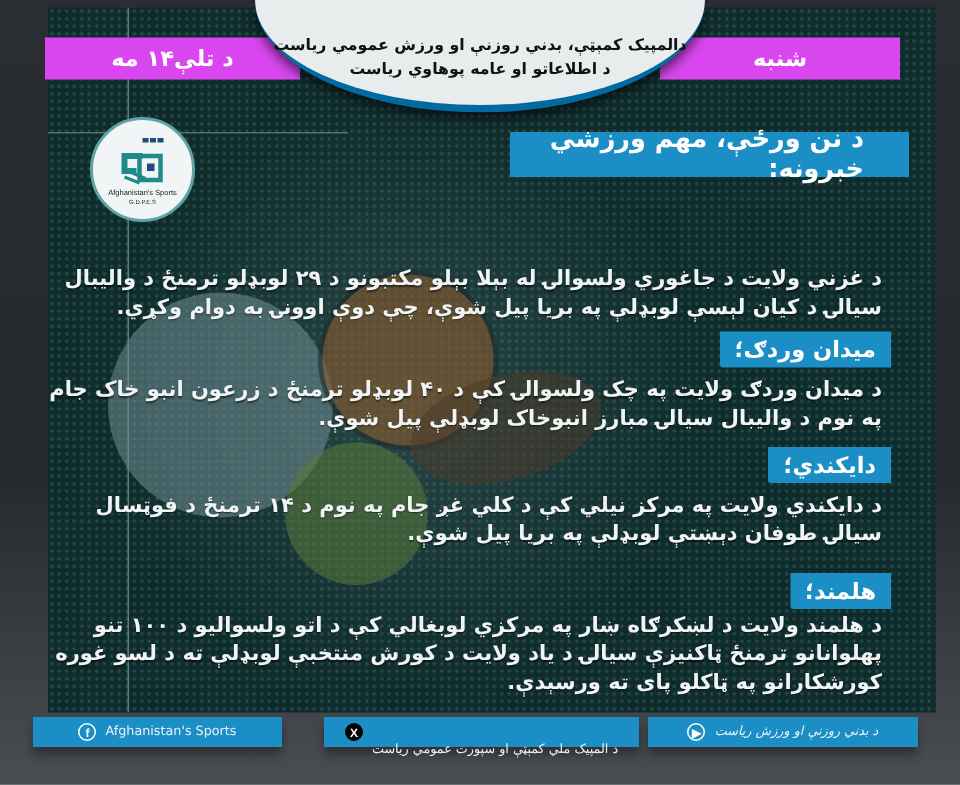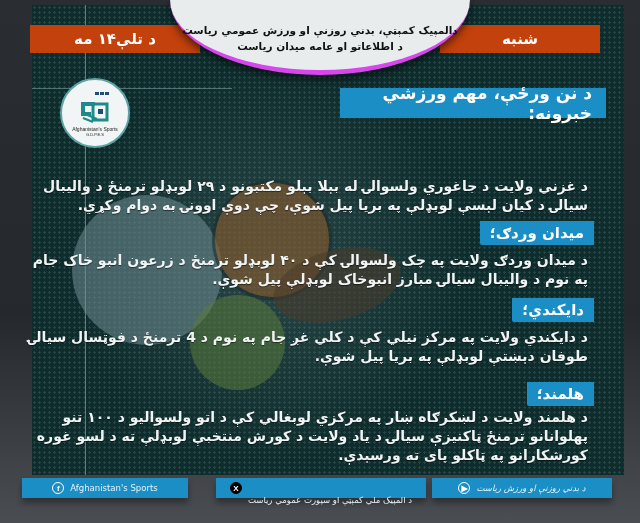--- a/index.html
+++ b/index.html
@@ -19,42 +19,42 @@
       overflow: hidden;
     }
     .vline { position: absolute; left: 53px; top: 0; width: 1px; height: 470px; background: #8fb4b3; opacity: .6; }
     .hline { position: absolute; left: 0; top: 83px; width: 200px; height: 1px; background: #8fb4b3; opacity: .5; }
     .balls .ball { position: absolute; border-radius: 50%; }
     .b1 { left: 40px; top: 190px; width: 150px; height: 150px; background: #6f8d91; opacity: .55; }
     .b2 { left: 180px; top: 175px; width: 120px; height: 120px; background: #8a5a2a; opacity: .6; border: 3px solid #1c2b2c; }
     .b3 { left: 158px; top: 290px; width: 95px; height: 95px; background: #5a7a3a; opacity: .55; }
     .b4 { left: 240px; top: 245px; width: 130px; height: 70px; background: #4b3a2a; opacity: .55; border-radius: 50% / 50%; transform: rotate(-15deg); }
 
-    .top-bar { position: absolute; top: 25px; height: 28px; background: #c2410c; color: #fff; font-weight: bold; font-size: 15px; display: flex; align-items: center; justify-content: center; }
+    .top-bar { position: absolute; top: 25px; height: 28px; background: #d946ef; color: #fff; font-weight: bold; font-size: 15px; display: flex; align-items: center; justify-content: center; }
     .tb-left { left: 30px; width: 170px; }
     .tb-right { left: 440px; width: 160px; }
     .header-shape {
       position: absolute; left: 170px; top: 0; width: 300px; height: 75px;
       background: #e9ecec; border-radius: 0 0 50% 50% / 0 0 100% 100%;
-      border-bottom: 5px solid #d946ef; box-shadow: 0 4px 8px rgba(0,0,0,.6);
+      border-bottom: 5px solid #0369a1; box-shadow: 0 4px 8px rgba(0,0,0,.6);
       display: flex; flex-direction: column; align-items: center; justify-content: center;
       direction: rtl; color: #111; font-weight: bold; font-size: 10.5px; line-height: 16px; padding-top: 6px;
     }
     .logo {
       position: absolute; left: 60px; top: 78px; width: 70px; height: 70px; border-radius: 50%;
       background: #f2f5f5; border: 2px solid #5ea4a6; display: flex; flex-direction: column; align-items: center; justify-content: center;
     }
     .logo svg { width: 40px; height: 36px; }
     .logo .l1 { font-size: 5px; color: #222; font-family: "Liberation Sans", sans-serif; }
     .logo .l2 { font-size: 4px; color: #222; font-family: "Liberation Sans", sans-serif; }
 
     .main-title {
       position: absolute; left: 340px; top: 88px; width: 266px; height: 30px;
       background: #1b8fc5; color: #fff; font-weight: bold; font-size: 17px; direction: rtl;
-      display: flex; align-items: center; padding-right: 14px;
+      display: flex; align-items: center; padding-right: 30px;
     }
     .section { position: absolute; right: 46px; direction: rtl; }
     .sec-label {
       position: absolute; right: 0; background: #1b8fc5; color: #fff; font-weight: bold; font-size: 15px;
       height: 24px; padding: 0 10px; display: flex; align-items: center; direction: rtl;
       border-bottom-left-radius: 2px;
     }
     .sec-text {
       position: absolute; color: #f1f4f4; font-size: 14px; line-height: 19px; direction: rtl; text-align: right;
       font-weight: bold; text-shadow: 0 1px 1px rgba(0,0,0,.5);
@@ -83,21 +83,21 @@
 
 <div class="top-bar tb-left">
   <span>د تلې۱۴ مه</span>
 </div>
 <div class="top-bar tb-right">
   <span>شنبه</span>
 </div>
 
 <div class="header-shape">
   <div>دالمپيک کمېټې، بدني روزنې او ورزش عمومي رياست</div>
-  <div>د اطلاعاتو او عامه ميدان رياست</div>
+  <div>د اطلاعاتو او عامه پوهاوي رياست</div>
 </div>
 
 <div class="logo">
   <svg viewBox="0 0 40 36">
     <rect x="20" y="2" width="4" height="3" fill="#1e4d7a"></rect>
     <rect x="25" y="2" width="4" height="3" fill="#1e4d7a"></rect>
     <rect x="30" y="2" width="4" height="3" fill="#1e4d7a"></rect>
     <path d="M6 12 h14 v4 h-10 v6 h6 v4 h-10 z" fill="#1e8a8a"></path>
     <path d="M18 14 h14 v16 h-14 z" fill="none" stroke="#1e8a8a" stroke-width="3"></path>
     <rect x="23" y="19" width="5" height="5" fill="#1e4d7a"></rect>
@@ -115,21 +115,21 @@
   <div class="sec-text" style="top:32px; right:6px; width:560px;">د غزني ولايت د جاغوري ولسوالۍ له بېلا بېلو مکتبونو د ۲۹ لوبډلو ترمنځ د واليبال سيالۍ د کيان لېسې لوبډلې په بريا پيل شوې، چې دوې اوونۍ به دوام وکړي.</div>
 </div>
 
 <div class="section" style="top:221px; width:560px; height:75px;">
   <div class="sec-label" style="top:0;">ميدان وردګ؛</div>
   <div class="sec-text" style="top:30px; right:6px; width:560px;">د ميدان وردګ ولايت په چک ولسوالۍ کې د ۴۰ لوبډلو ترمنځ د زرعون انبو خاک جام په نوم د واليبال سيالۍ مبارز انبوخاک لوبډلې پيل شوې.</div>
 </div>
 
 <div class="section" style="top:298px; width:560px; height:75px;">
   <div class="sec-label" style="top:0;">دايکندي؛</div>
-  <div class="sec-text" style="top:30px; right:6px; width:560px;">د دايکندي ولايت په مرکز نيلي کې د کلي غږ جام په نوم د 4 ترمنځ د فوټسال سيالۍ طوفان دېښتې لوبډلې په بريا پيل شوې.</div>
+  <div class="sec-text" style="top:30px; right:6px; width:560px;">د دايکندي ولايت په مرکز نيلي کې د کلي غږ جام په نوم د ۱۴ ترمنځ د فوټسال سيالۍ طوفان دېښتې لوبډلې په بريا پيل شوې.</div>
 </div>
 
 <div class="section" style="top:378px; width:560px; height:75px;">
   <div class="sec-label" style="top:4px;">هلمند؛</div>
   <div class="sec-text" style="top:30px; right:6px; width:560px;">د هلمند ولايت د لښکرګاه ښار په مرکزي لوبغالي کې د اتو ولسواليو د ۱۰۰ تنو پهلوانانو ترمنځ ټاکنيزې سيالۍ د ياد ولايت د کورش منتخبې لوبډلې ته د لسو غوره کورشکارانو په ټاکلو پای ته ورسېدې.</div>
 </div>
 
 <div class="footer-btn" style="left:22px; width:166px;">
   <span class="ic">f</span>
   <span>Afghanistan's Sports</span>

